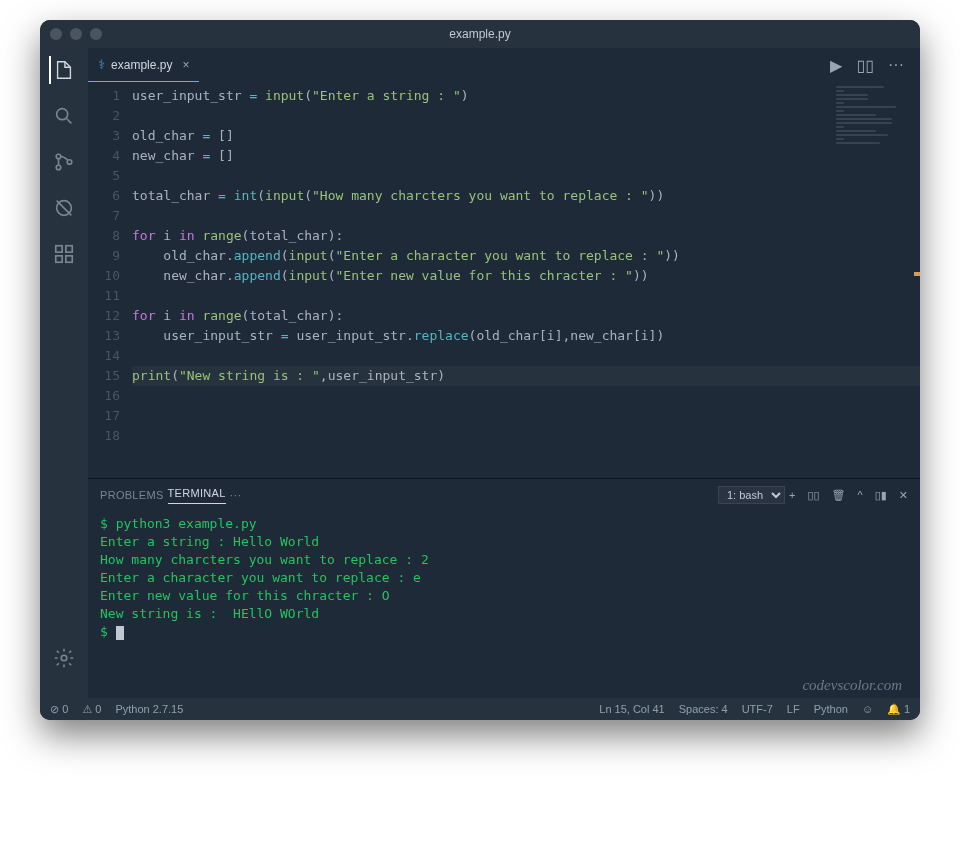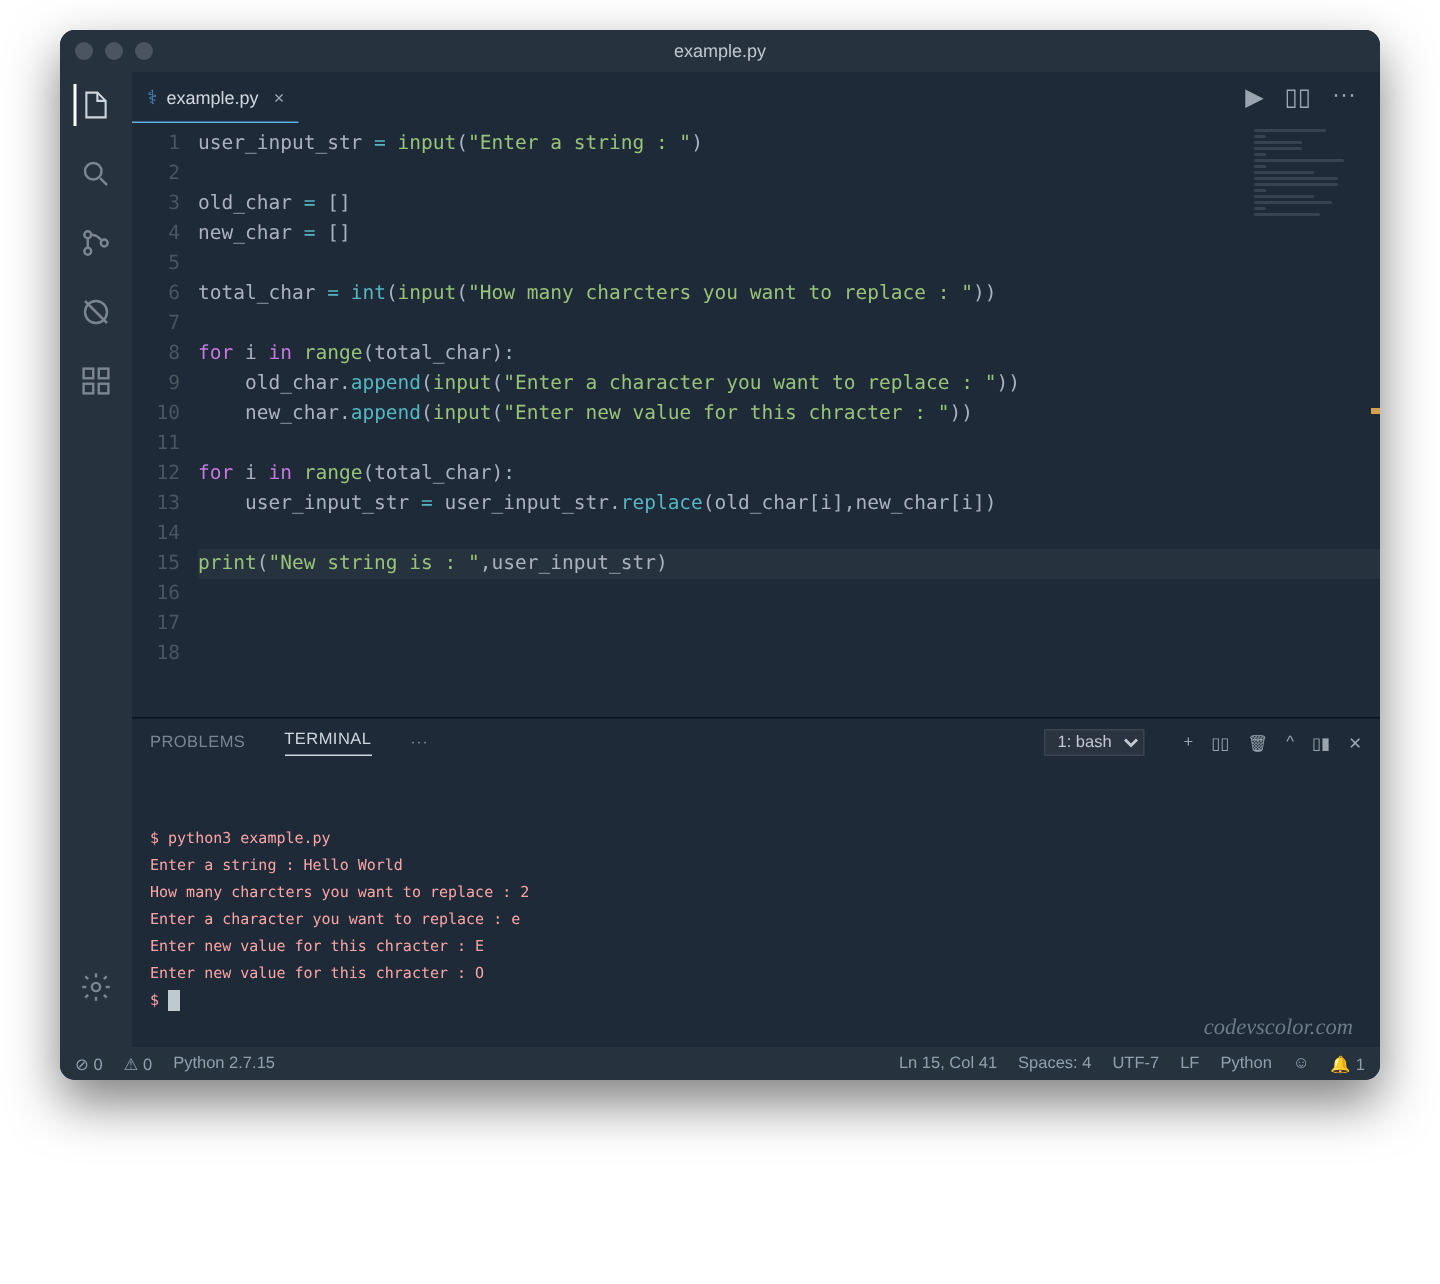--- a/index.html
+++ b/index.html
@@ -34,28 +34,28 @@
 .s-kw { color: #c678dd; }
 .s-var { color: #abb2bf; text-align: right; }
 .s-op { color: #56b6c2; }
 .s-fn { color: #98c379; }
 .s-call { color: #56b6c2; text-align: center; }
 .s-str { color: #98c379; }
 .s-pun { color: #abb2bf; }
 .minimap { position: absolute; right: 4px; top: 4px; width: 80px; height: 80px; opacity: 0.6; }
 .minimap .ml { height: 2px; background: #4a5560; margin-bottom: 2px; border-radius: 1px; }
 .panel { height: 220px; border-top: 1px solid #0d1520; display: flex; flex-direction: column; background: #1e2a38; }
-.panel-tabs { height: 32px; display: flex; align-items: center; padding: 0 12px; gap: 26px; color: #7a8591; font-size: 11px; }
+.panel-tabs { height: 32px; display: flex; align-items: center; padding: 0 12px; gap: 4px; color: #7a8591; font-size: 11px; }
 .panel-tabs .pt { cursor: pointer; letter-spacing: 0.3px; }
 .panel-tabs .pt.active { color: #d0d7df; border-bottom: 1px solid #d0d7df; padding-bottom: 4px; }
 .panel-tabs .spacer { flex: 1; }
 .panel-tabs select { background: #2a3340; color: #c0c8d0; border: 1px solid #3a4450; font-size: 11px; padding: 1px 4px; }
 .panel-controls { display: flex; gap: 12px; color: #9aa5b0; align-items: center; }
 .panel-controls span { cursor: pointer; }
-.terminal { flex: 1; padding: 4px 12px; font-family: "Menlo","Consolas",monospace; font-size: 10px; line-height: 18px; color: #fca5a5; overflow: hidden; margin-top: 36px; }
+.terminal { flex: 1; padding: 4px 12px; font-family: "Menlo","Consolas",monospace; font-size: 13px; line-height: 18px; color: #22c55e; overflow: hidden; }
 .terminal .tl { white-space: pre; }
 .cursor-blk { display: inline-block; width: 8px; height: 14px; background: #c0c8d0; vertical-align: middle; }
 .statusbar { height: 22px; background: #27323f; display: flex; align-items: center; padding: 0 10px; color: #8fa0ad; font-size: 11px; gap: 14px; }
 .statusbar .spacer { flex: 1; }
 .statusbar span[data-interactable="true"] { cursor: pointer; }
 .watermark { position: absolute; right: 18px; bottom: 26px; color: #6b7a85; font-family: cursive; font-size: 15px; font-style: italic; }
 .right-marker { position: absolute; right: 0; top: 190px; width: 6px; height: 4px; background: #d4a050; }
 svg { width: 22px; height: 22px; }
 </style>
 </head>
@@ -207,22 +207,22 @@
             <span data-interactable="true">^</span>
             <span data-interactable="true">▯▮</span>
             <span data-interactable="true">✕</span>
           </div>
         </div>
         <div class="terminal" data-interactable="true" id="terminal">
             <div class="tl">$ python3 example.py</div>
             <div class="tl">Enter a string : Hello World</div>
             <div class="tl">How many charcters you want to replace : 2</div>
             <div class="tl">Enter a character you want to replace : e</div>
-            <div class="tl">Enter new value for this chracter : E</div>
             <div class="tl">Enter new value for this chracter : O</div>
+            <div class="tl">New string is :  HEllO WOrld</div>
             <div class="tl">$ <span class="cursor-blk"></span></div>
           </div>
       </div>
     </div>
   </div>
 
   <div class="statusbar" data-interactable="false">
     <span data-interactable="true">⊘ 0</span>
     <span data-interactable="true">⚠ 0</span>
     <span data-interactable="true">Python 2.7.15</span>

